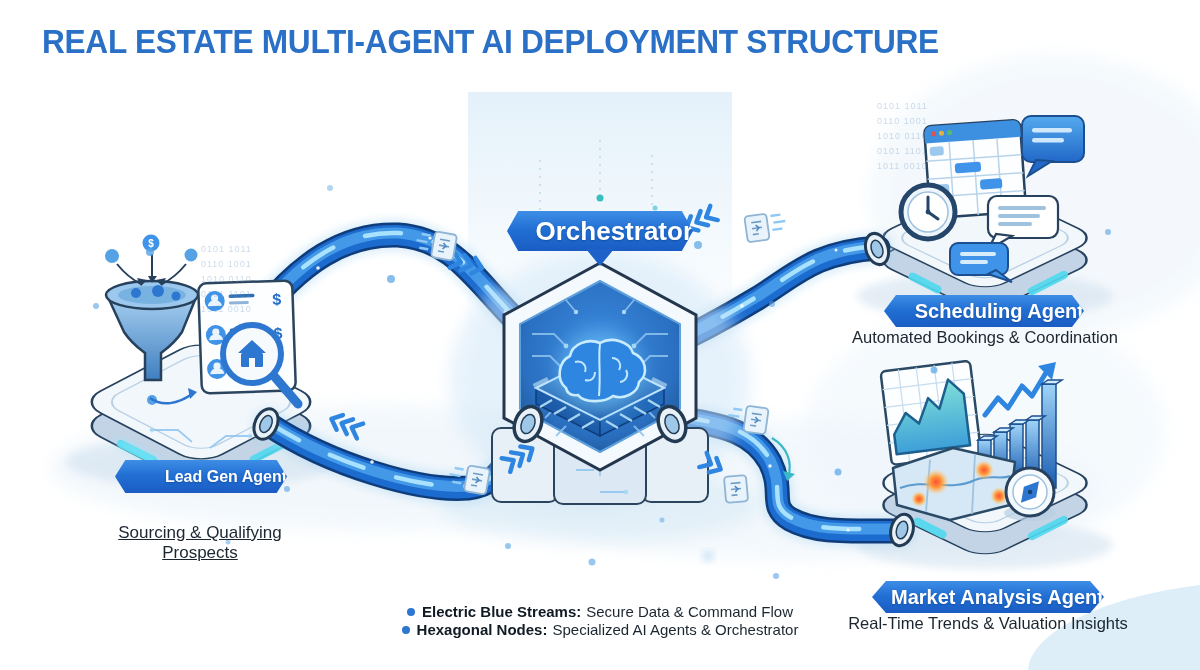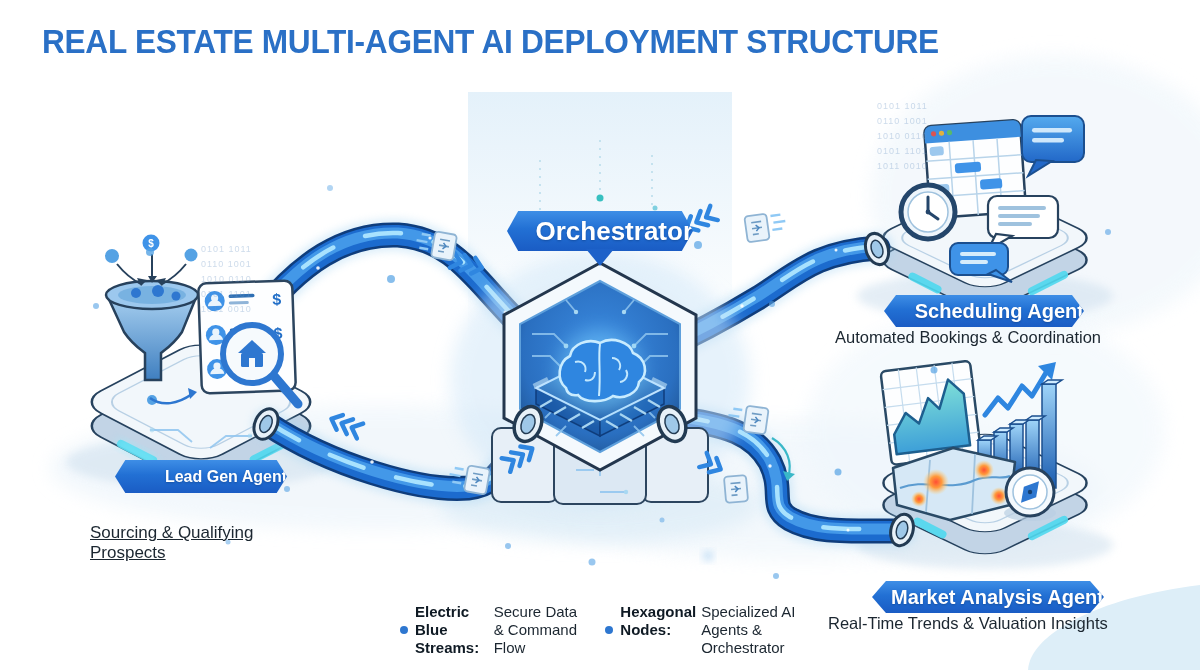--- a/index.html
+++ b/index.html
@@ -20,28 +20,28 @@
           clip-path:polygon(0% 50%,6% 0%,94% 0%,100% 50%,94% 100%,6% 100%);
           text-shadow:0 1px 2px rgba(10,40,90,.35);white-space:nowrap;}
   .banner-orch{left:507px;top:211px;width:186px;height:40px;font-size:26px;}
   .banner-tail{position:absolute;left:586px;top:249px;width:0;height:0;
                border-left:14px solid transparent;border-right:14px solid transparent;
                border-top:17px solid #1d61c9;}
   .banner-lead{left:115px;top:460px;width:172px;height:33px;font-size:16px;}
   .banner-sched{left:884px;top:295px;width:200px;height:32px;font-size:20px;}
   .banner-market{left:872px;top:581px;width:232px;height:32px;font-size:20px;}
 
-  .caption{position:absolute;text-align:left;color:#1b2630;font-weight:500;}
+  .caption{position:absolute;text-align:center;color:#1b2630;font-weight:500;}
   .cap-lead{left:90px;top:523px;width:220px;font-size:17px;line-height:20px;text-decoration:underline;}
   .cap-sched{left:835px;top:328px;width:300px;font-size:16.5px;}
   .cap-market{left:828px;top:614px;width:320px;font-size:16.5px;}
 
   
   .legend{position:absolute;left:400px;top:603px;width:400px;display:flex;
-          flex-direction:row;align-items:center;gap:16px;}
+          flex-direction:column;align-items:center;gap:0;}
   .legend-row{display:flex;align-items:baseline;font-size:15px;line-height:18px;color:#1b2630;}
   .legend-dot{width:8px;height:8px;border-radius:50%;background:#2e77d0;
               margin-right:7px;align-self:center;flex:0 0 auto;}
   .legend-term{font-weight:bold;color:#0f1a24;margin-right:5px;}
 
   
   .binary{position:absolute;font-family:Liberation Sans, sans-serif;font-size:9px;
           line-height:15px;color:rgba(108,150,196,.34);white-space:pre-line;
           letter-spacing:1px;}
   .binary-1{left:201px;top:242px;}

